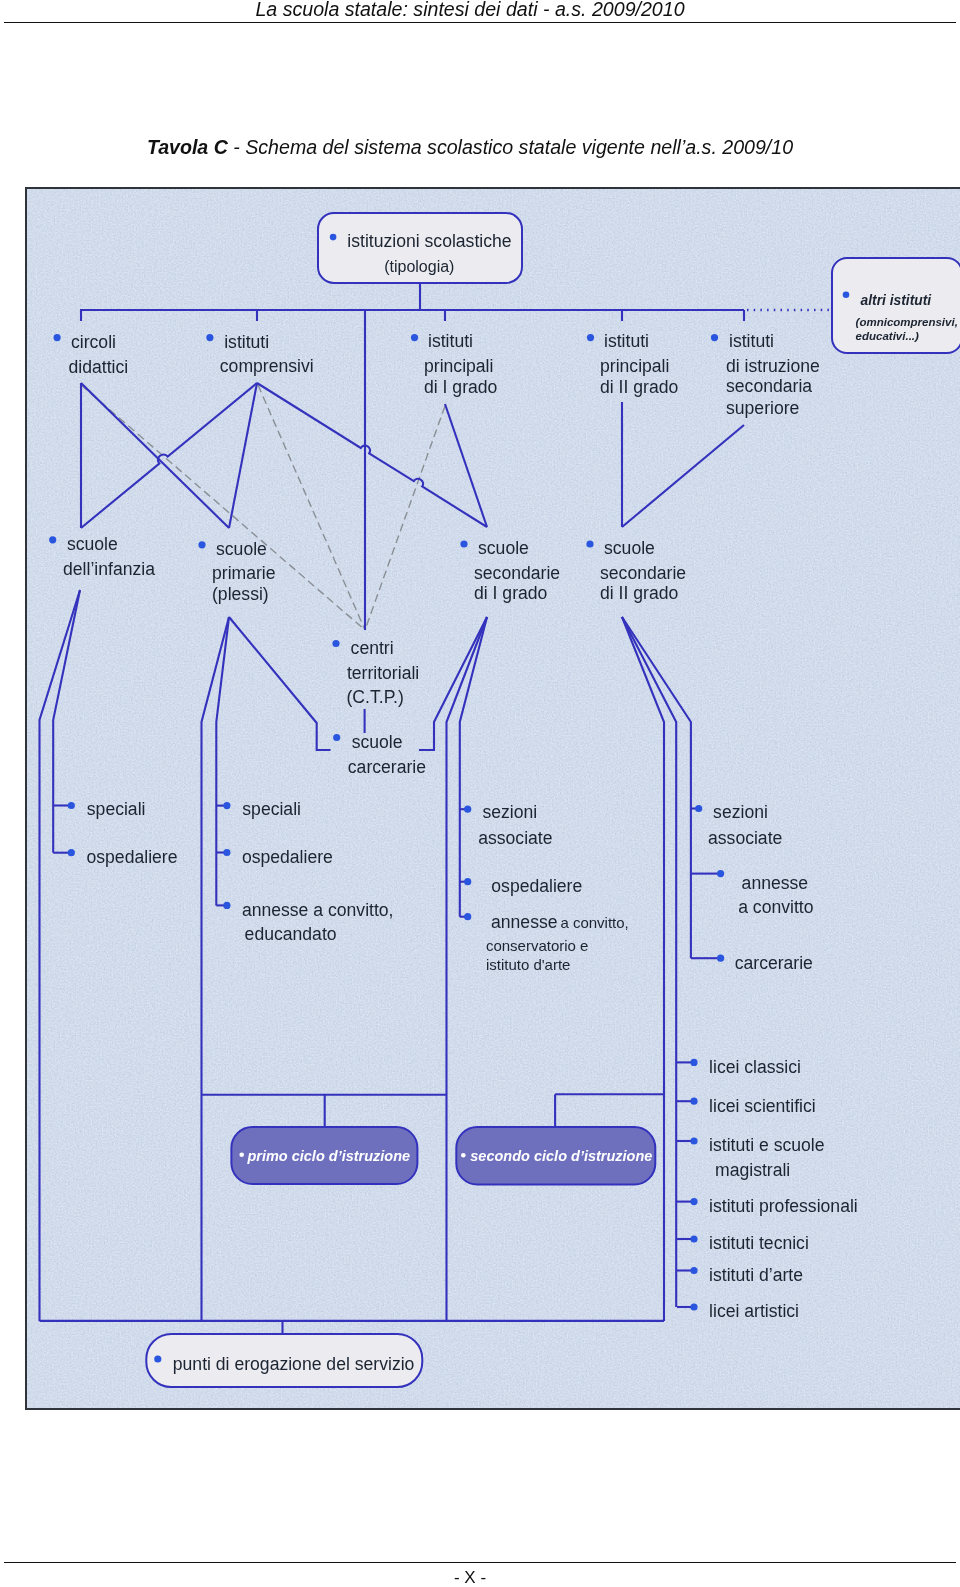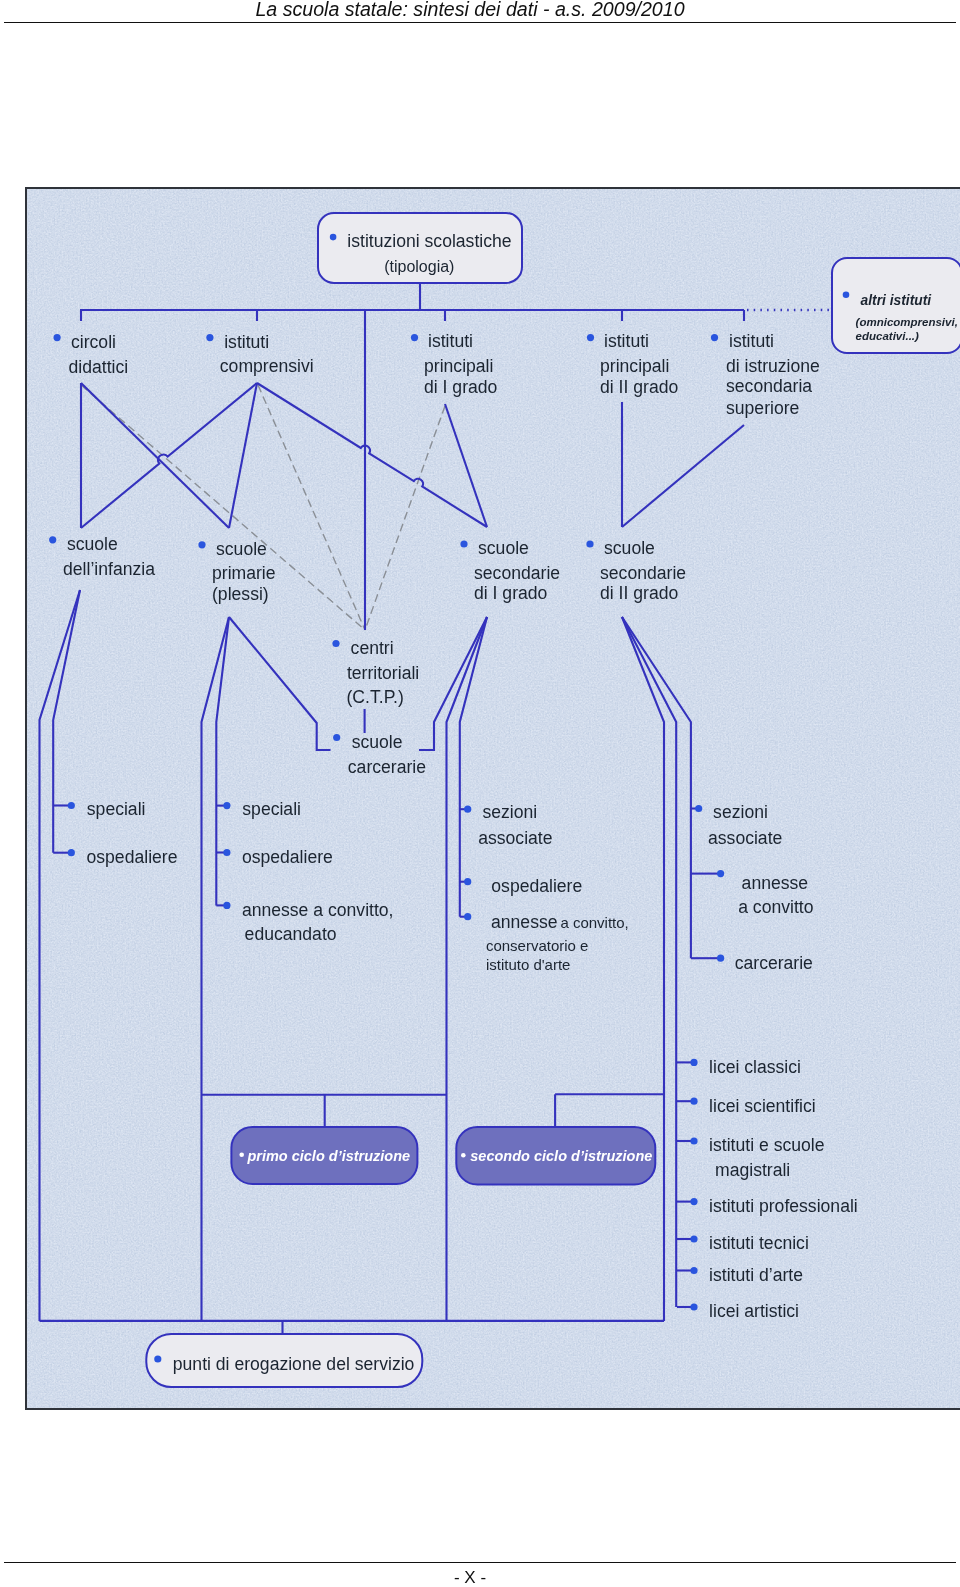--- a/index.html
+++ b/index.html
@@ -13,20 +13,21 @@
   .frule{position:absolute;left:4px;top:1562px;width:952px;height:0;border-top:1.3px solid #111;}
   .ftxt{position:absolute;left:0;width:940px;text-align:center;top:1568px;opacity:0.9999;font-size:17px;color:#111;}
   svg{display:block;}
 </style>
 </head>
 <body>
 
 <div class="page">
   <div class="htxt">La scuola statale: sintesi dei dati - a.s. 2009/2010</div>
   <div class="hrule"></div>
+  <div class="ptitle"><b>Tavola C</b><span> - Schema del sistema scolastico statale vigente nell’a.s. 2009/10</span></div>
   <div class="figwrap">
 <svg width="950" height="1223" viewBox="0 0 950 1223" xmlns="http://www.w3.org/2000/svg" font-family="Liberation Sans, sans-serif">
 <defs>
 <filter id="canvas" x="0" y="0" width="100%" height="100%" color-interpolation-filters="sRGB">
 <feTurbulence type="fractalNoise" baseFrequency="0.62 0.62" numOctaves="2" seed="11" result="n"></feTurbulence>
 <feColorMatrix in="n" type="matrix" values="0 0 0 0 0   0 0 0 0 0   0 0 0 0 0   0.9 0.9 0.9 0 -0.9" result="a"></feColorMatrix>
 <feFlood flood-color="#c2cfe3" result="f"></feFlood>
 <feComposite in="f" in2="a" operator="in" result="tex"></feComposite>
 <feMerge>
               <feMergeNode in="SourceGraphic"></feMergeNode>

